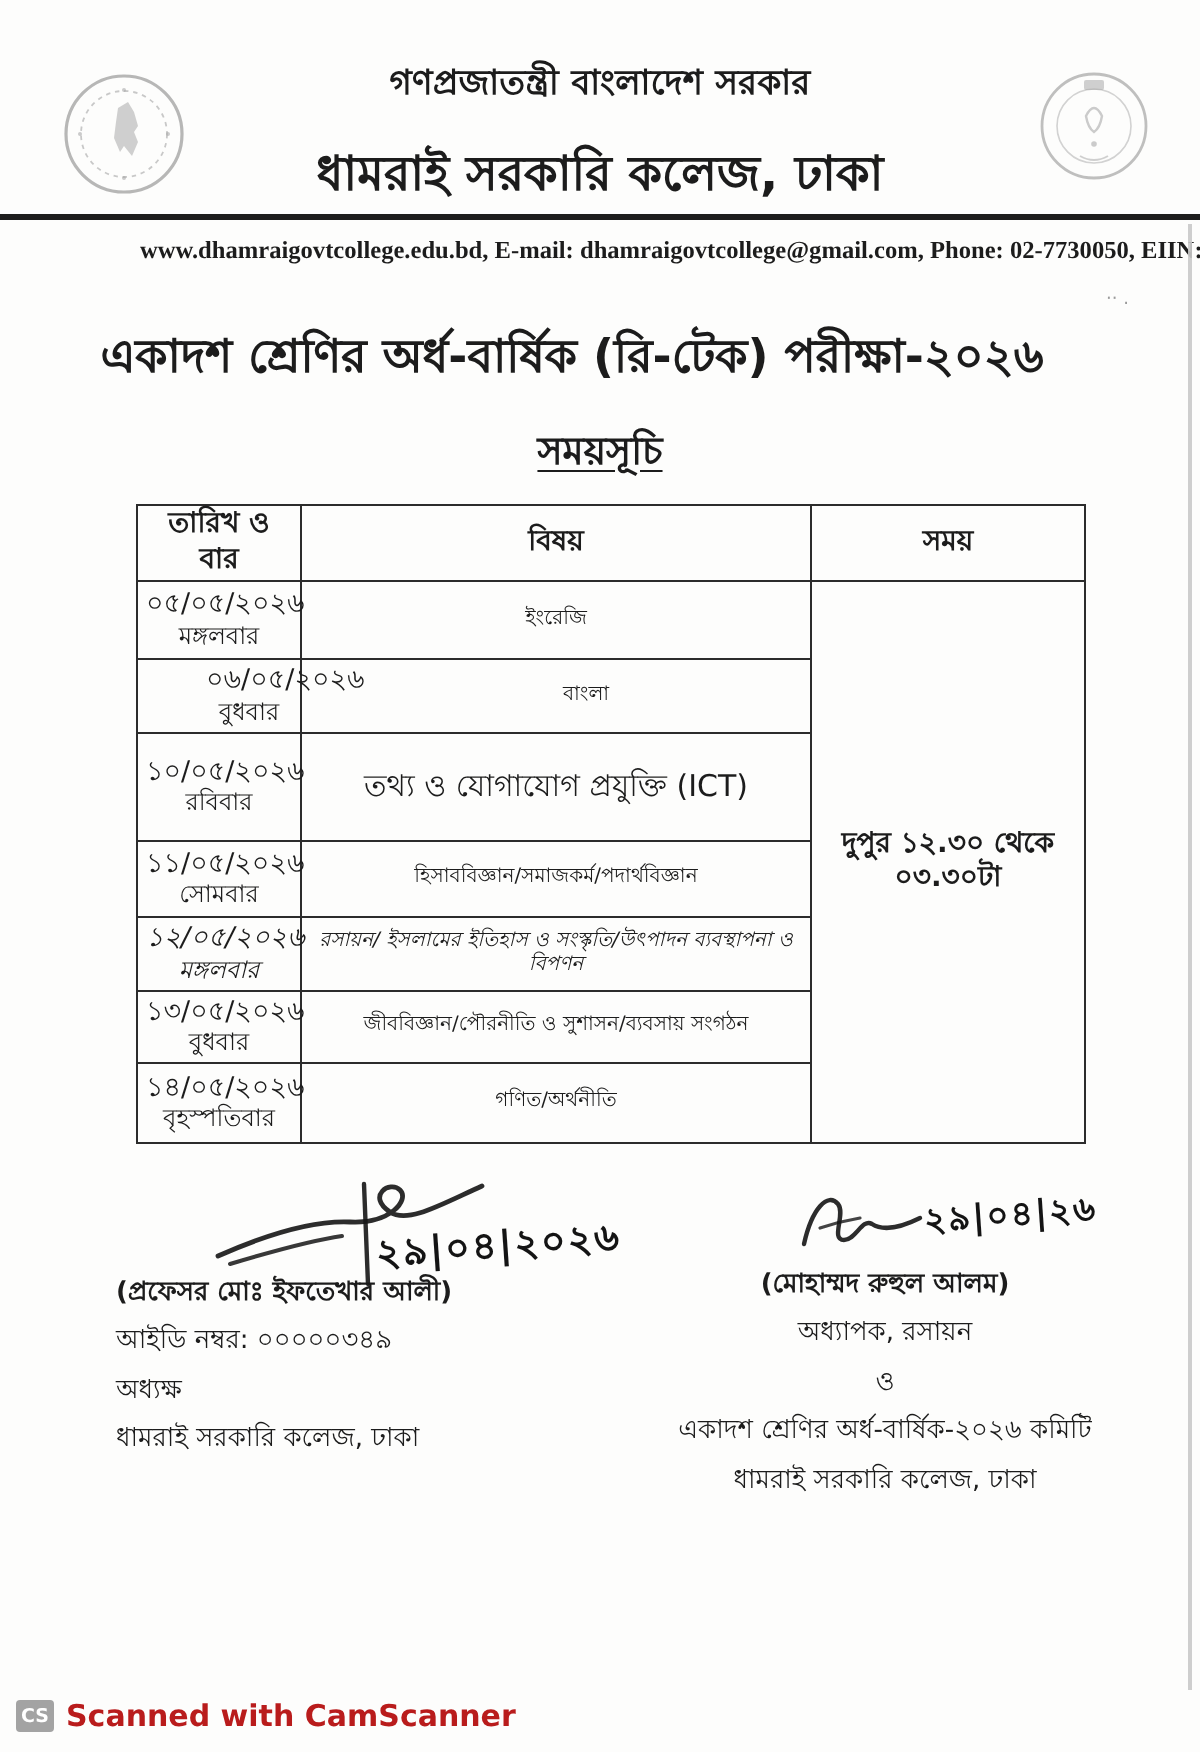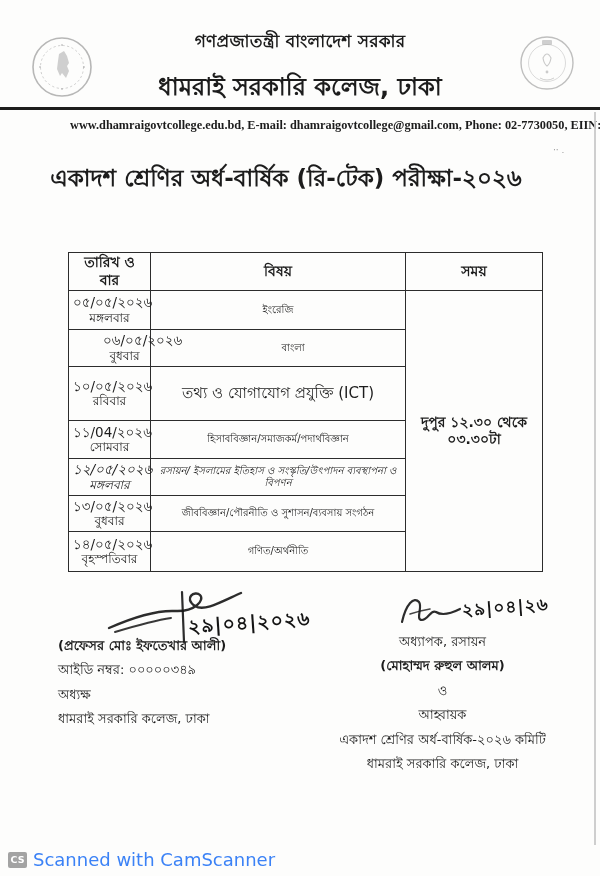--- a/index.html
+++ b/index.html
@@ -67,21 +67,21 @@
 
   
   .scan-edge-right{position:absolute;left:594px;top:112px;width:1.5px;height:733px;
     background:#c9c9c9;opacity:.9;}
   .corner-marks{position:absolute;left:553px;top:145px;color:#9a9a9a;font-size:9px;}
 
   
   .watermark{position:absolute;left:8px;top:849px;display:flex;align-items:center;gap:6px;}
   .cs-badge{width:19px;height:16px;background:#a3a3a3;color:#ffffff;border-radius:2px;
     font-size:9.5px;font-weight:bold;display:flex;align-items:center;justify-content:center;text-align:center;}
-  .cs-text{color:#3b82f6;font-size:18px;}
+  .cs-text{color:#b91c1c;font-size:15px;font-weight:bold;}
 </style>
 </head>
 <body>
 
 <div class="page">
 
   <div class="letterhead">
     <div class="seal seal-left">
       <svg width="64" height="66" viewBox="0 0 64 66">
         <circle cx="32" cy="33" r="29" fill="none" stroke="#8f8f8f" stroke-width="1.6" opacity=".75"></circle>
@@ -108,20 +108,21 @@
         <path d="M24 50 q7 4 14 0" fill="none" stroke="#9b9b9b" stroke-width="1" opacity=".55"></path>
       </svg>
     </div>
   </div>
 
   <div class="thick-rule"></div>
 
   <div class="corner-marks">·· .</div>
 
   <div class="exam-title">একাদশ শ্রেণির অর্ধ-বার্ষিক (রি-টেক) পরীক্ষা-২০২৬</div>
+  <div class="schedule-subtitle">সময়সূচি</div>
 
   <table class="sched">
     <colgroup>
       <col class="col-date">
         <col class="col-subj">
         <col class="col-time">
     </colgroup>
     <thead>
       <tr>
         <th>তারিখ ও বার</th>
@@ -147,21 +148,21 @@
       </tr>
       <tr class="r2">
         <td class="datecell">
           <div class="d1">১০/০৫/২০২৬</div>
           <div class="d2">রবিবার</div>
         </td>
         <td class="subj">তথ্য ও যোগাযোগ প্রযুক্তি (ICT)</td>
       </tr>
       <tr class="r3">
         <td class="datecell">
-          <div class="d1">১১/04/২০২৬</div>
+          <div class="d1">১১/০৫/২০২৬</div>
           <div class="d2">সোমবার</div>
         </td>
         <td class="subj">হিসাববিজ্ঞান/সমাজকর্ম/পদার্থবিজ্ঞান</td>
       </tr>
       <tr class="r4">
         <td class="datecell">
           <div class="d1">১২/০৫/২০২৬</div>
           <div class="d2">মঙ্গলবার</div>
         </td>
         <td class="subj">রসায়ন/ ইসলামের ইতিহাস ও সংস্কৃতি/উৎপাদন ব্যবস্থাপনা ও বিপণন</td>
@@ -199,24 +200,23 @@
   </div>
 
   <div class="sig-scribble-right">
     <svg width="64" height="36" viewBox="0 0 64 36">
       <path d="M4 30 C 8 12, 16 4, 21 10 C 25 15, 17 28, 24 28 C 30 28, 33 17, 38 20 C 41 22, 48 24, 62 17" fill="none" stroke="#151515" stroke-width="2.2" stroke-linecap="round" opacity=".9"></path>
       <path d="M12 22 C 18 20, 26 18, 32 17" fill="none" stroke="#151515" stroke-width="1.6" stroke-linecap="round" opacity=".8"></path>
     </svg>
   </div>
   <div class="hand-date hand-date-right">২৯|০৪|২৬</div>
   <div class="sig-right">
+    <div class="sig-line sig-name">(মোহাম্মদ রুহুল আলম)</div>
     <div class="sig-line">অধ্যাপক, রসায়ন</div>
-    <div class="sig-line sig-name">(মোহাম্মদ রুহুল আলম)</div>
     <div class="sig-line">ও</div>
-    <div class="sig-line">আহ্বায়ক</div>
     <div class="sig-line">একাদশ শ্রেণির অর্ধ-বার্ষিক-২০২৬ কমিটি</div>
     <div class="sig-line">ধামরাই সরকারি কলেজ, ঢাকা</div>
   </div>
 
   <div class="scan-edge-right"></div>
 
   <div class="watermark">
     <div class="cs-badge">CS</div>
     <div class="cs-text">Scanned with CamScanner</div>
   </div>

